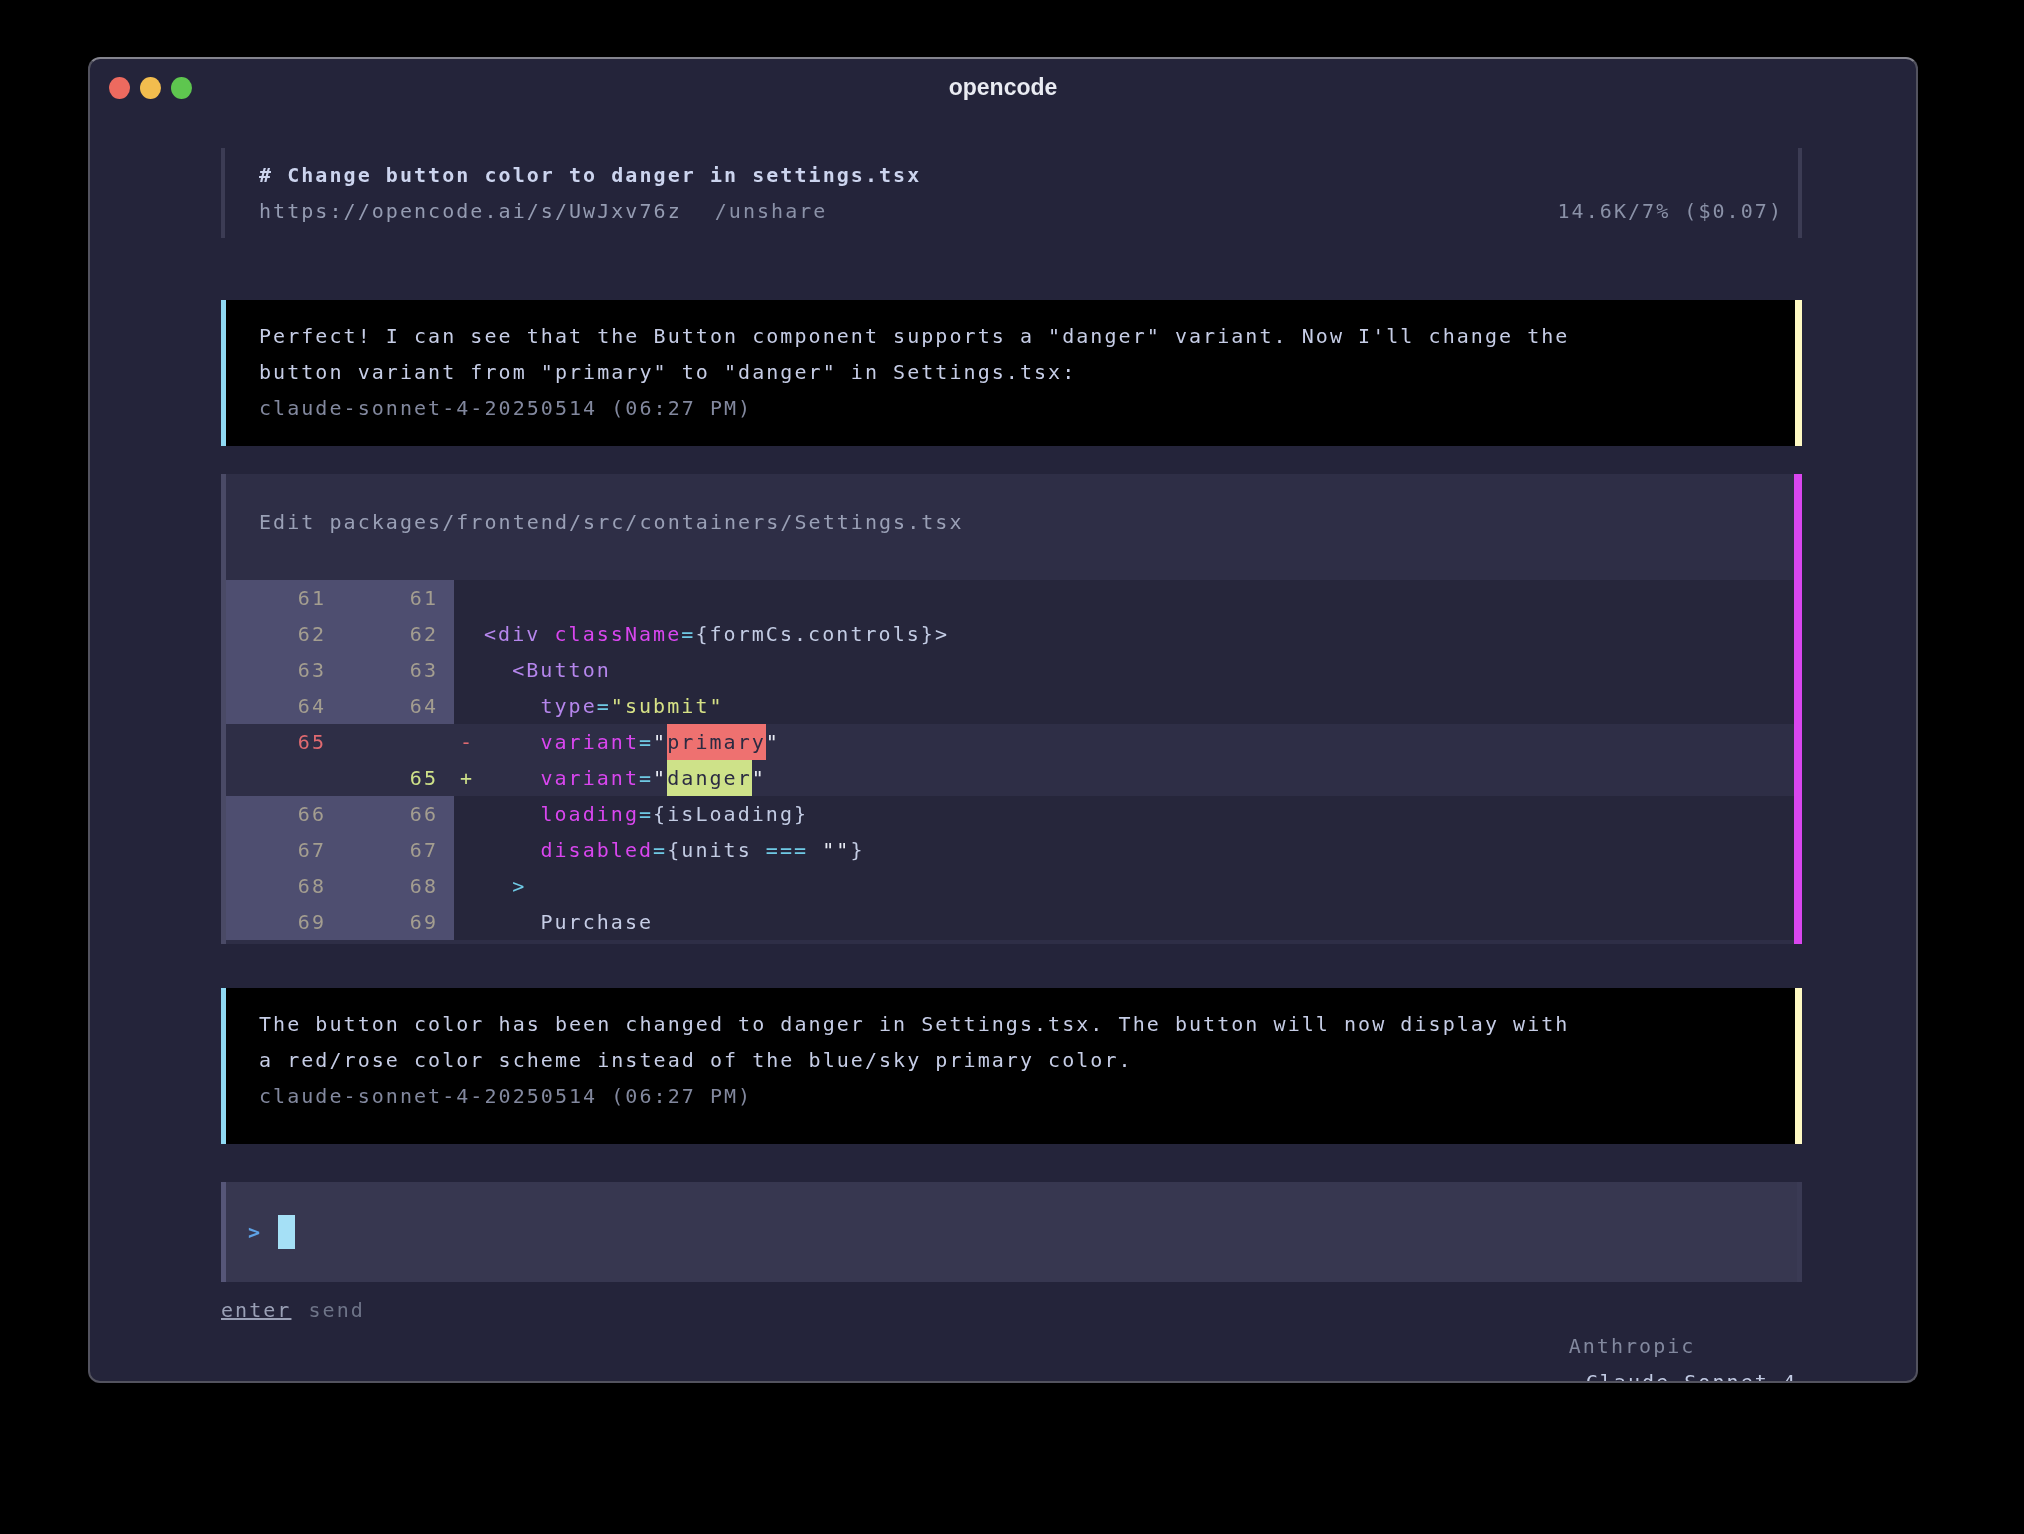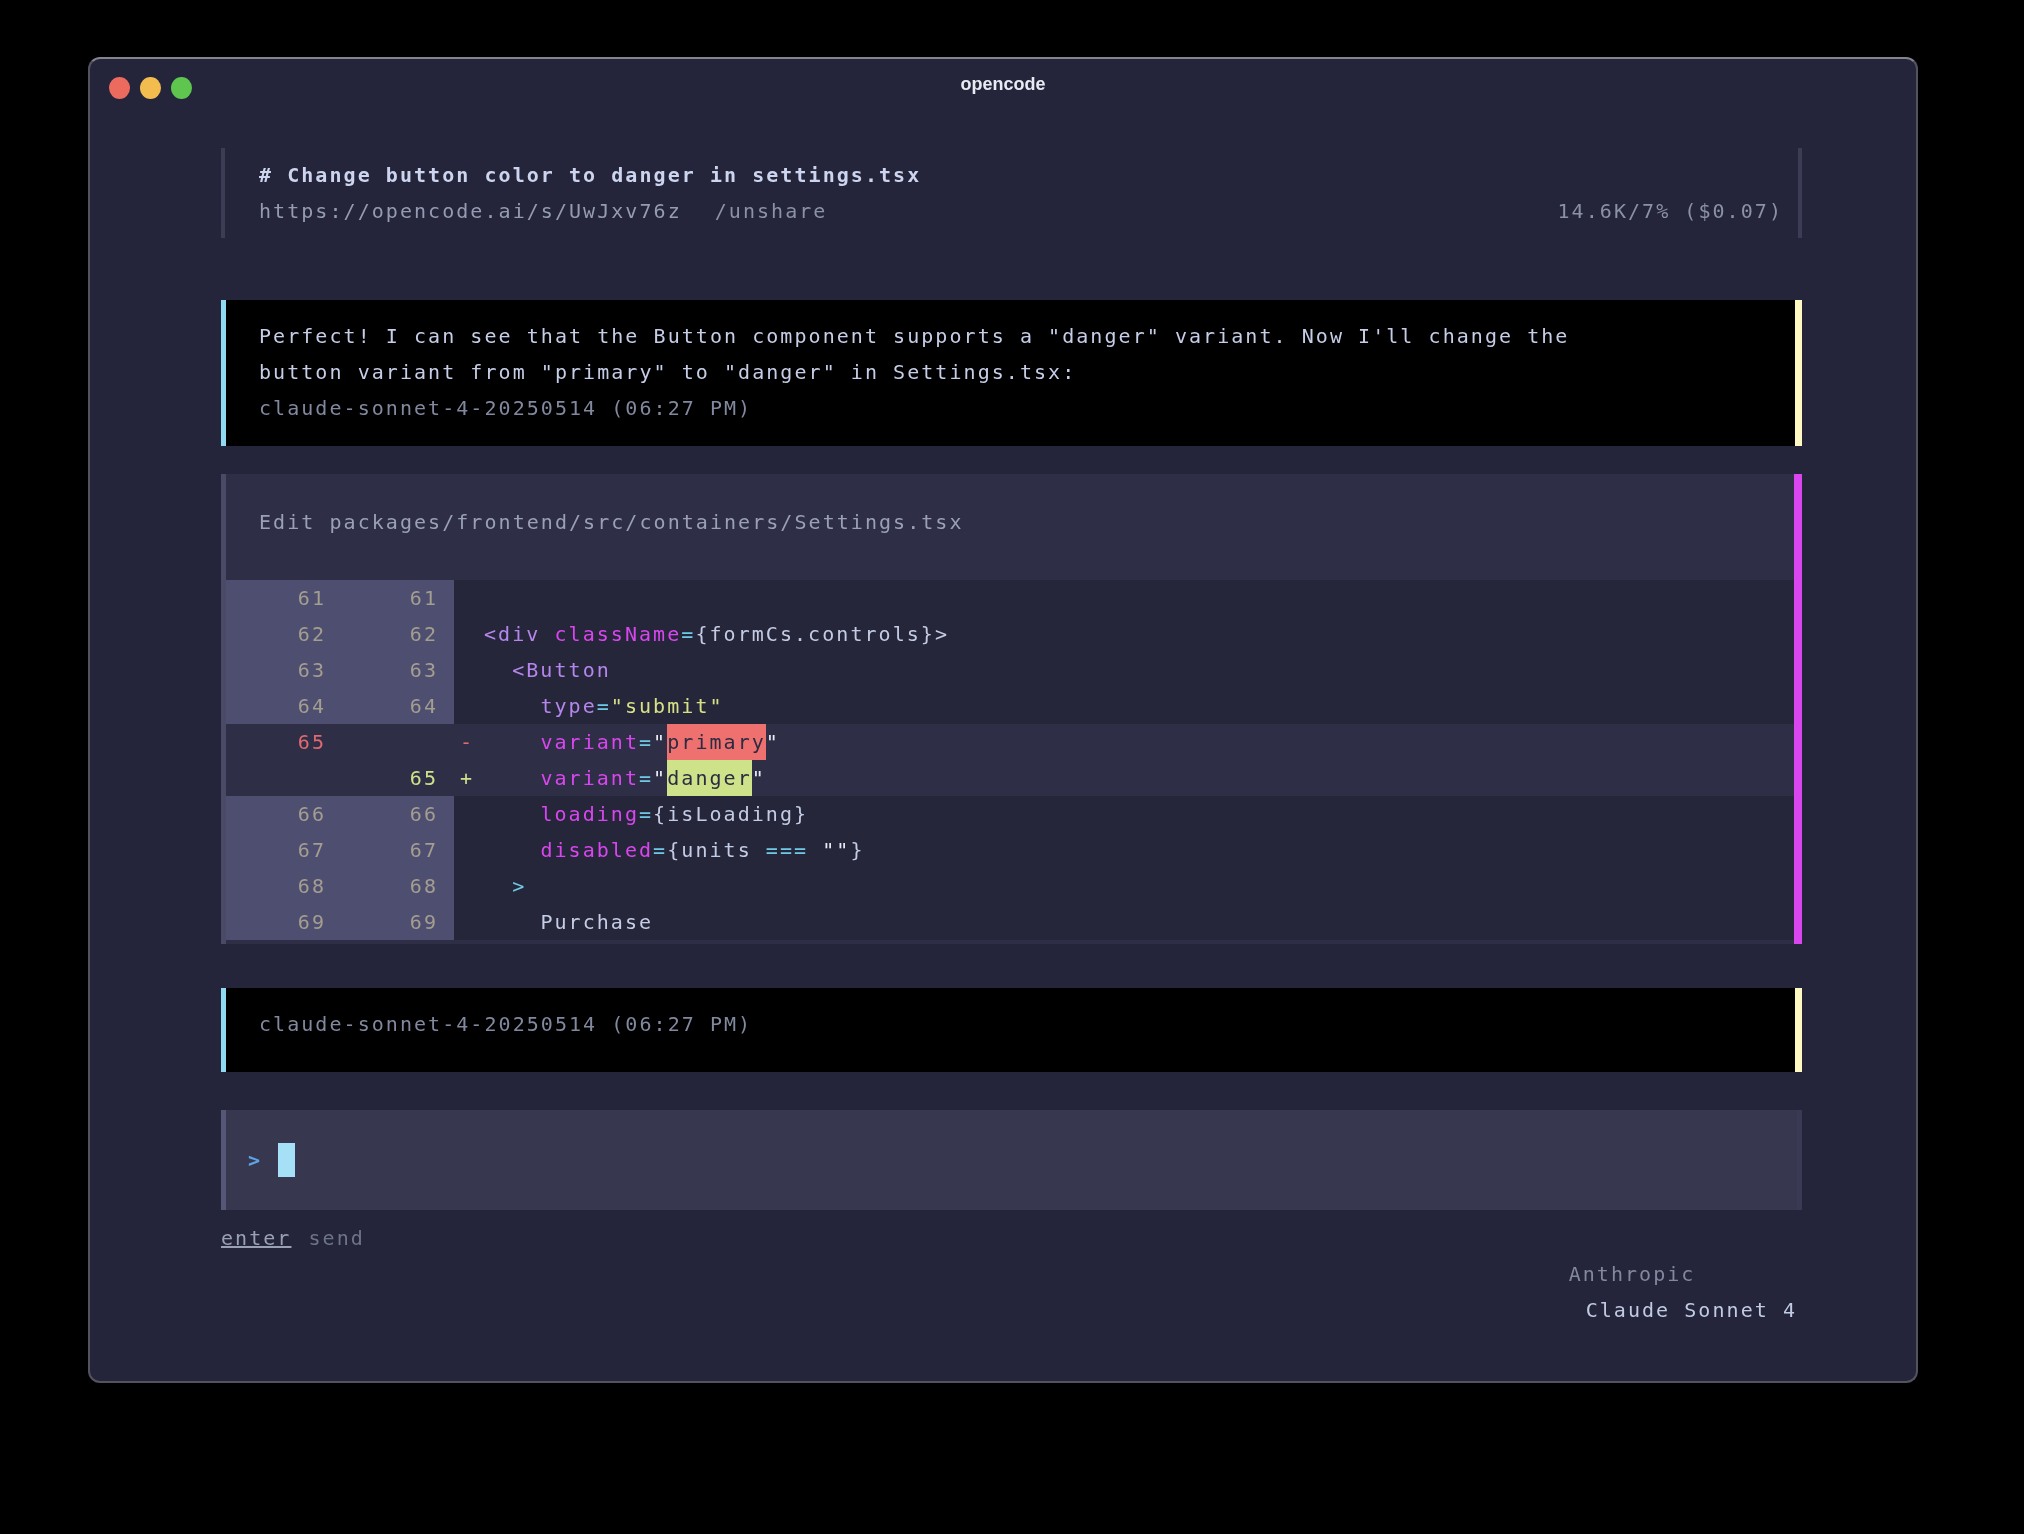--- a/index.html
+++ b/index.html
@@ -13,21 +13,21 @@
   }
 
   
   .titlebar{position:relative;height:58px;flex:0 0 auto;display:flex;align-items:center;}
   .traffic{display:flex;column-gap:10px;padding-left:19px;align-items:center;}
   .light{width:21px;height:22px;border-radius:50%;display:inline-block;}
   .light.red{background:#ed6a5f;}
   .light.yellow{background:#f2bd4e;}
   .light.green{background:#5ec64f;}
   .wtitle{position:absolute;left:0;right:0;text-align:center;top:15px;
-    font-family:"Liberation Sans",sans-serif;font-weight:bold;font-size:18px;color:#e9ebf2;}
+    font-family:"Liberation Sans",sans-serif;font-weight:bold;font-size:23px;color:#e9ebf2;}
 
   
   .content{flex:1 1 auto;display:flex;flex-direction:column;margin-left:131px;width:1581px;}
 
   .session-header{margin-top:31px;border-left:4px solid #3c3c54;border-right:4px solid #3c3c54;
     padding:9px 15px 9px 34px;}
   .sh-title{color:#ccd4ee;font-weight:bold;white-space:pre;}
   .sh-sub{display:flex;white-space:pre;}
   .sh-url{color:#959cb2;}
   .sh-unshare{color:#8b92a8;margin-left:33px;}
@@ -193,20 +193,22 @@
               <span class="lnum old">69</span>
               <span class="lnum new">69</span>
             </div>
             <span class="marker"></span>
             <div class="code"><span class="tok-pl">    </span><span class="tok-tx">Purchase</span></div>
           </div>
         </div>
     </div>
 
     <div class="msg second mono">
+      <div class="msg-text">The button color has been changed to danger in Settings.tsx. The button will now display with
+a red/rose color scheme instead of the blue/sky primary color.</div>
       <div class="msg-meta">claude-sonnet-4-20250514 (06:27 PM)</div>
     </div>
 
     <div class="input-box mono">
       <span class="prompt-char">&gt;</span>
       <span class="cursor"></span>
     </div>
 
     <div class="hint-row mono">
       <span class="hint-key">enter</span>

